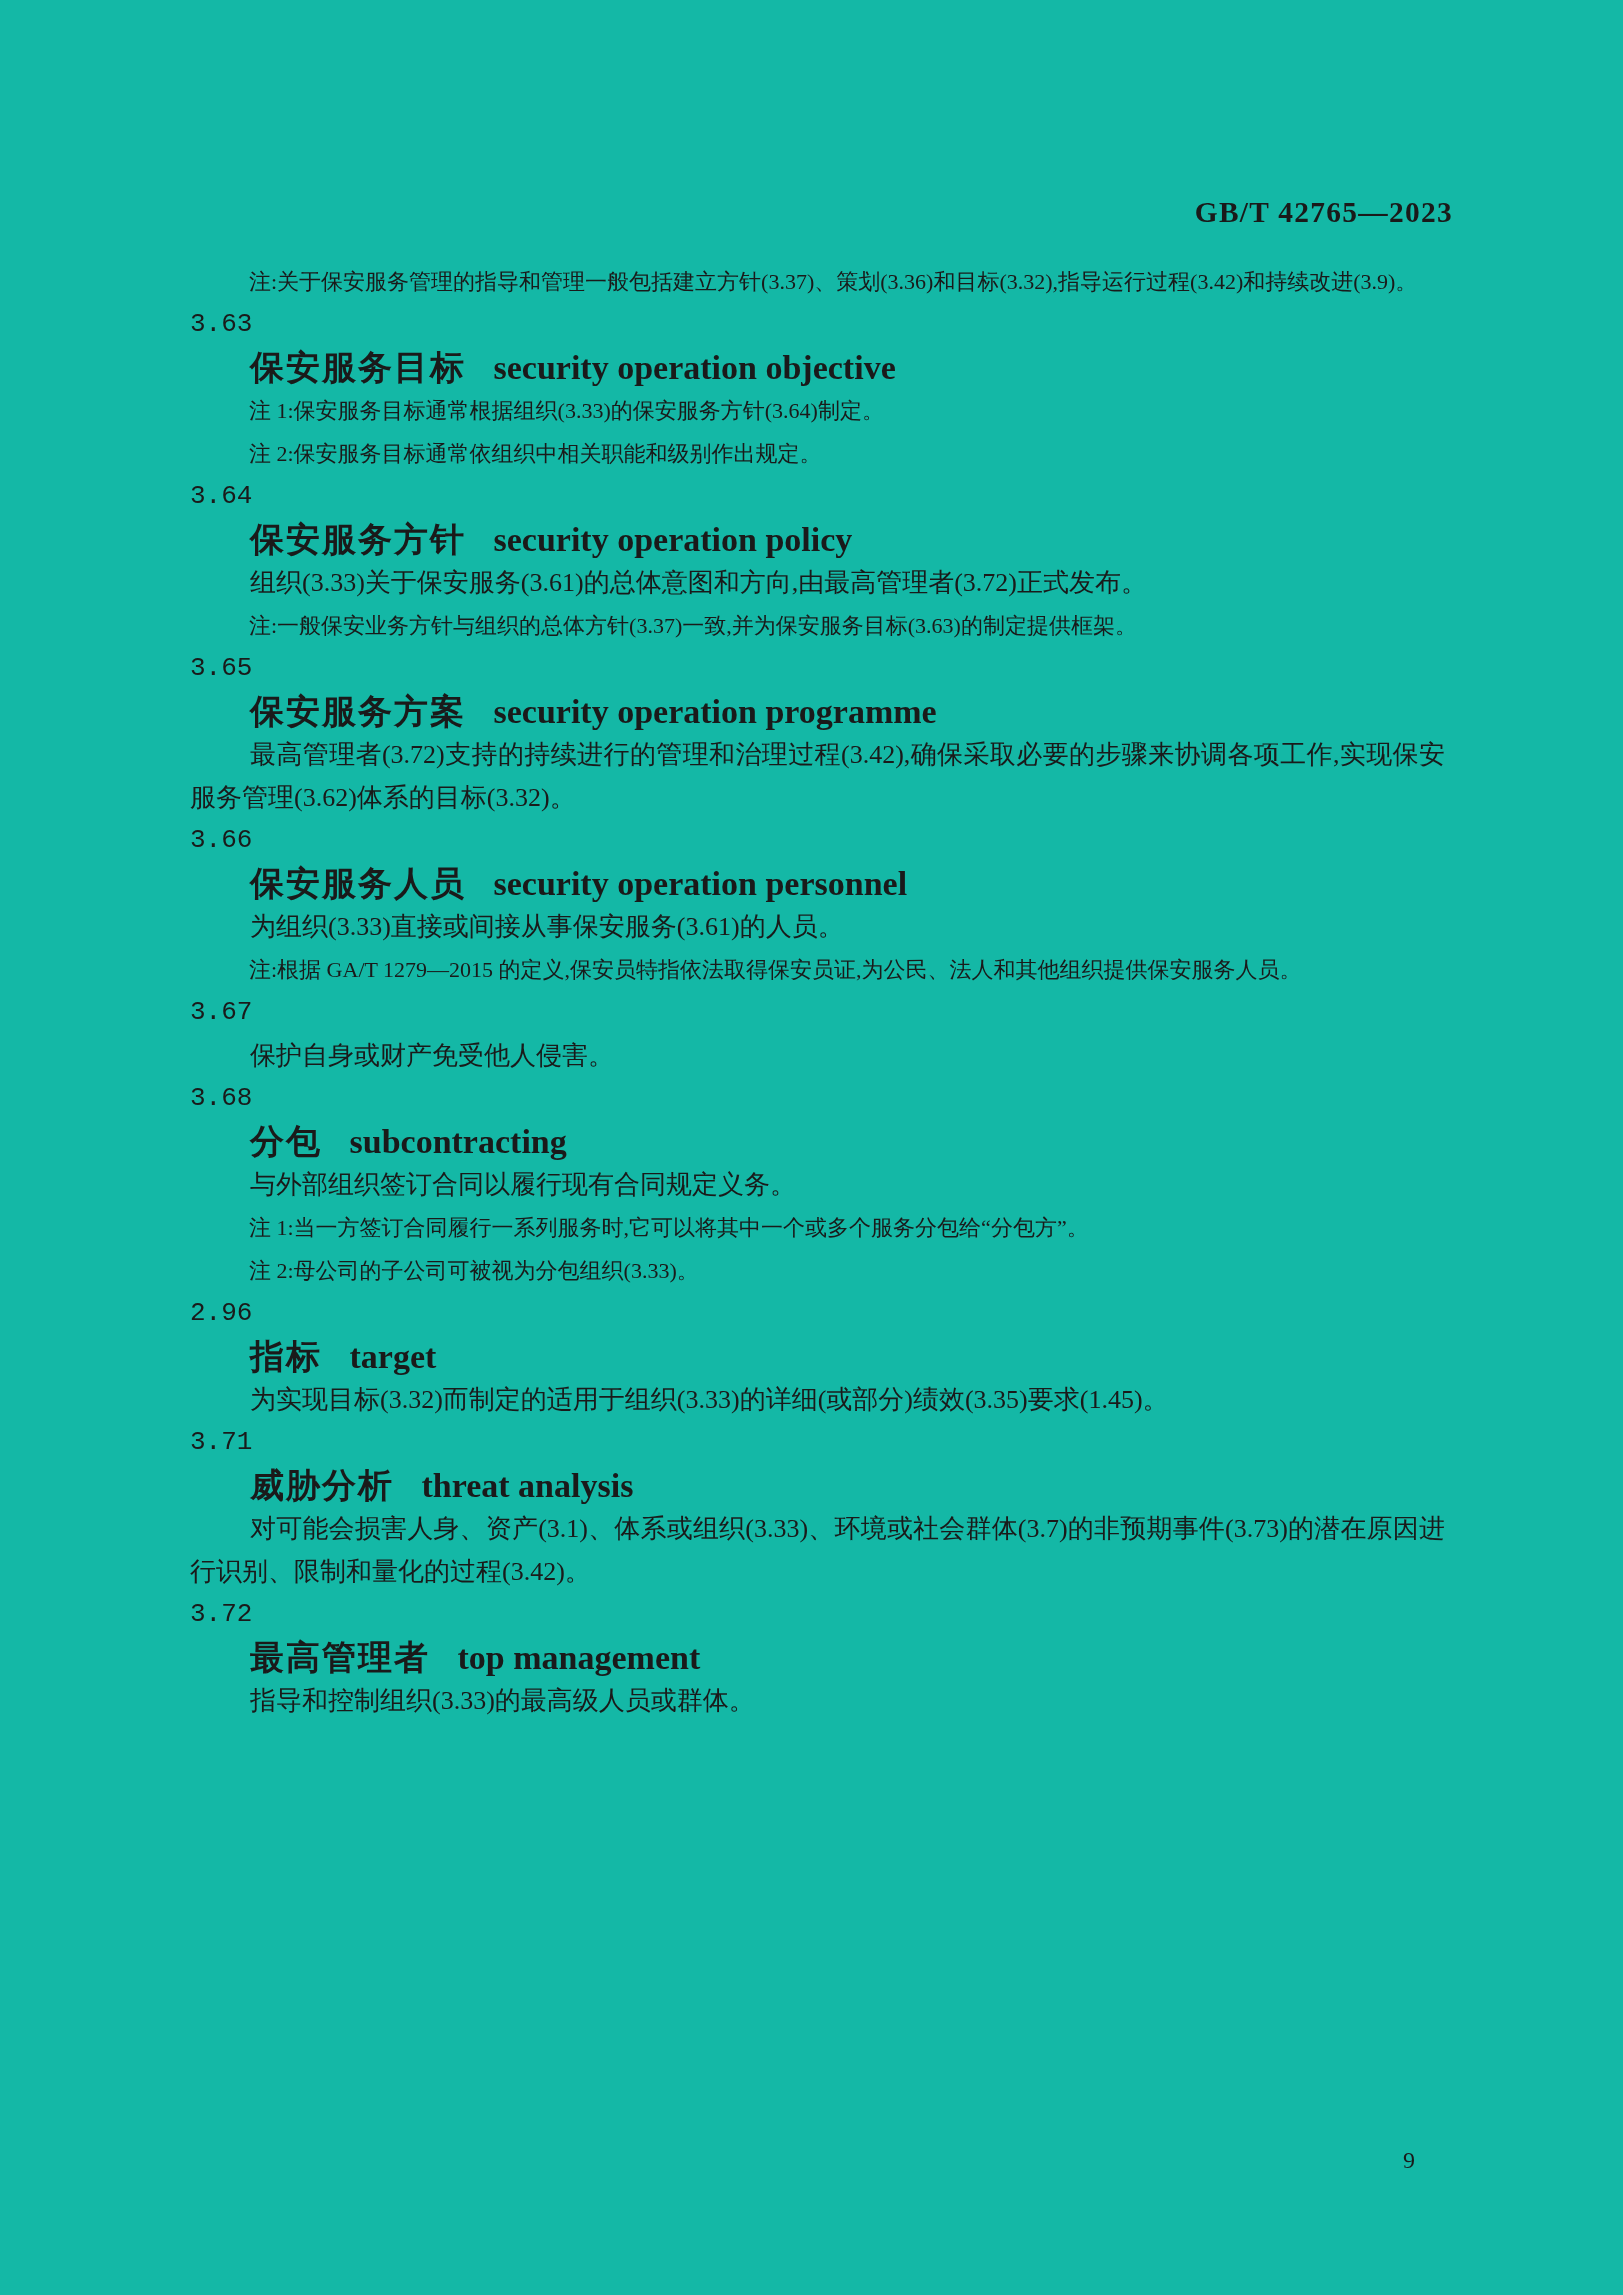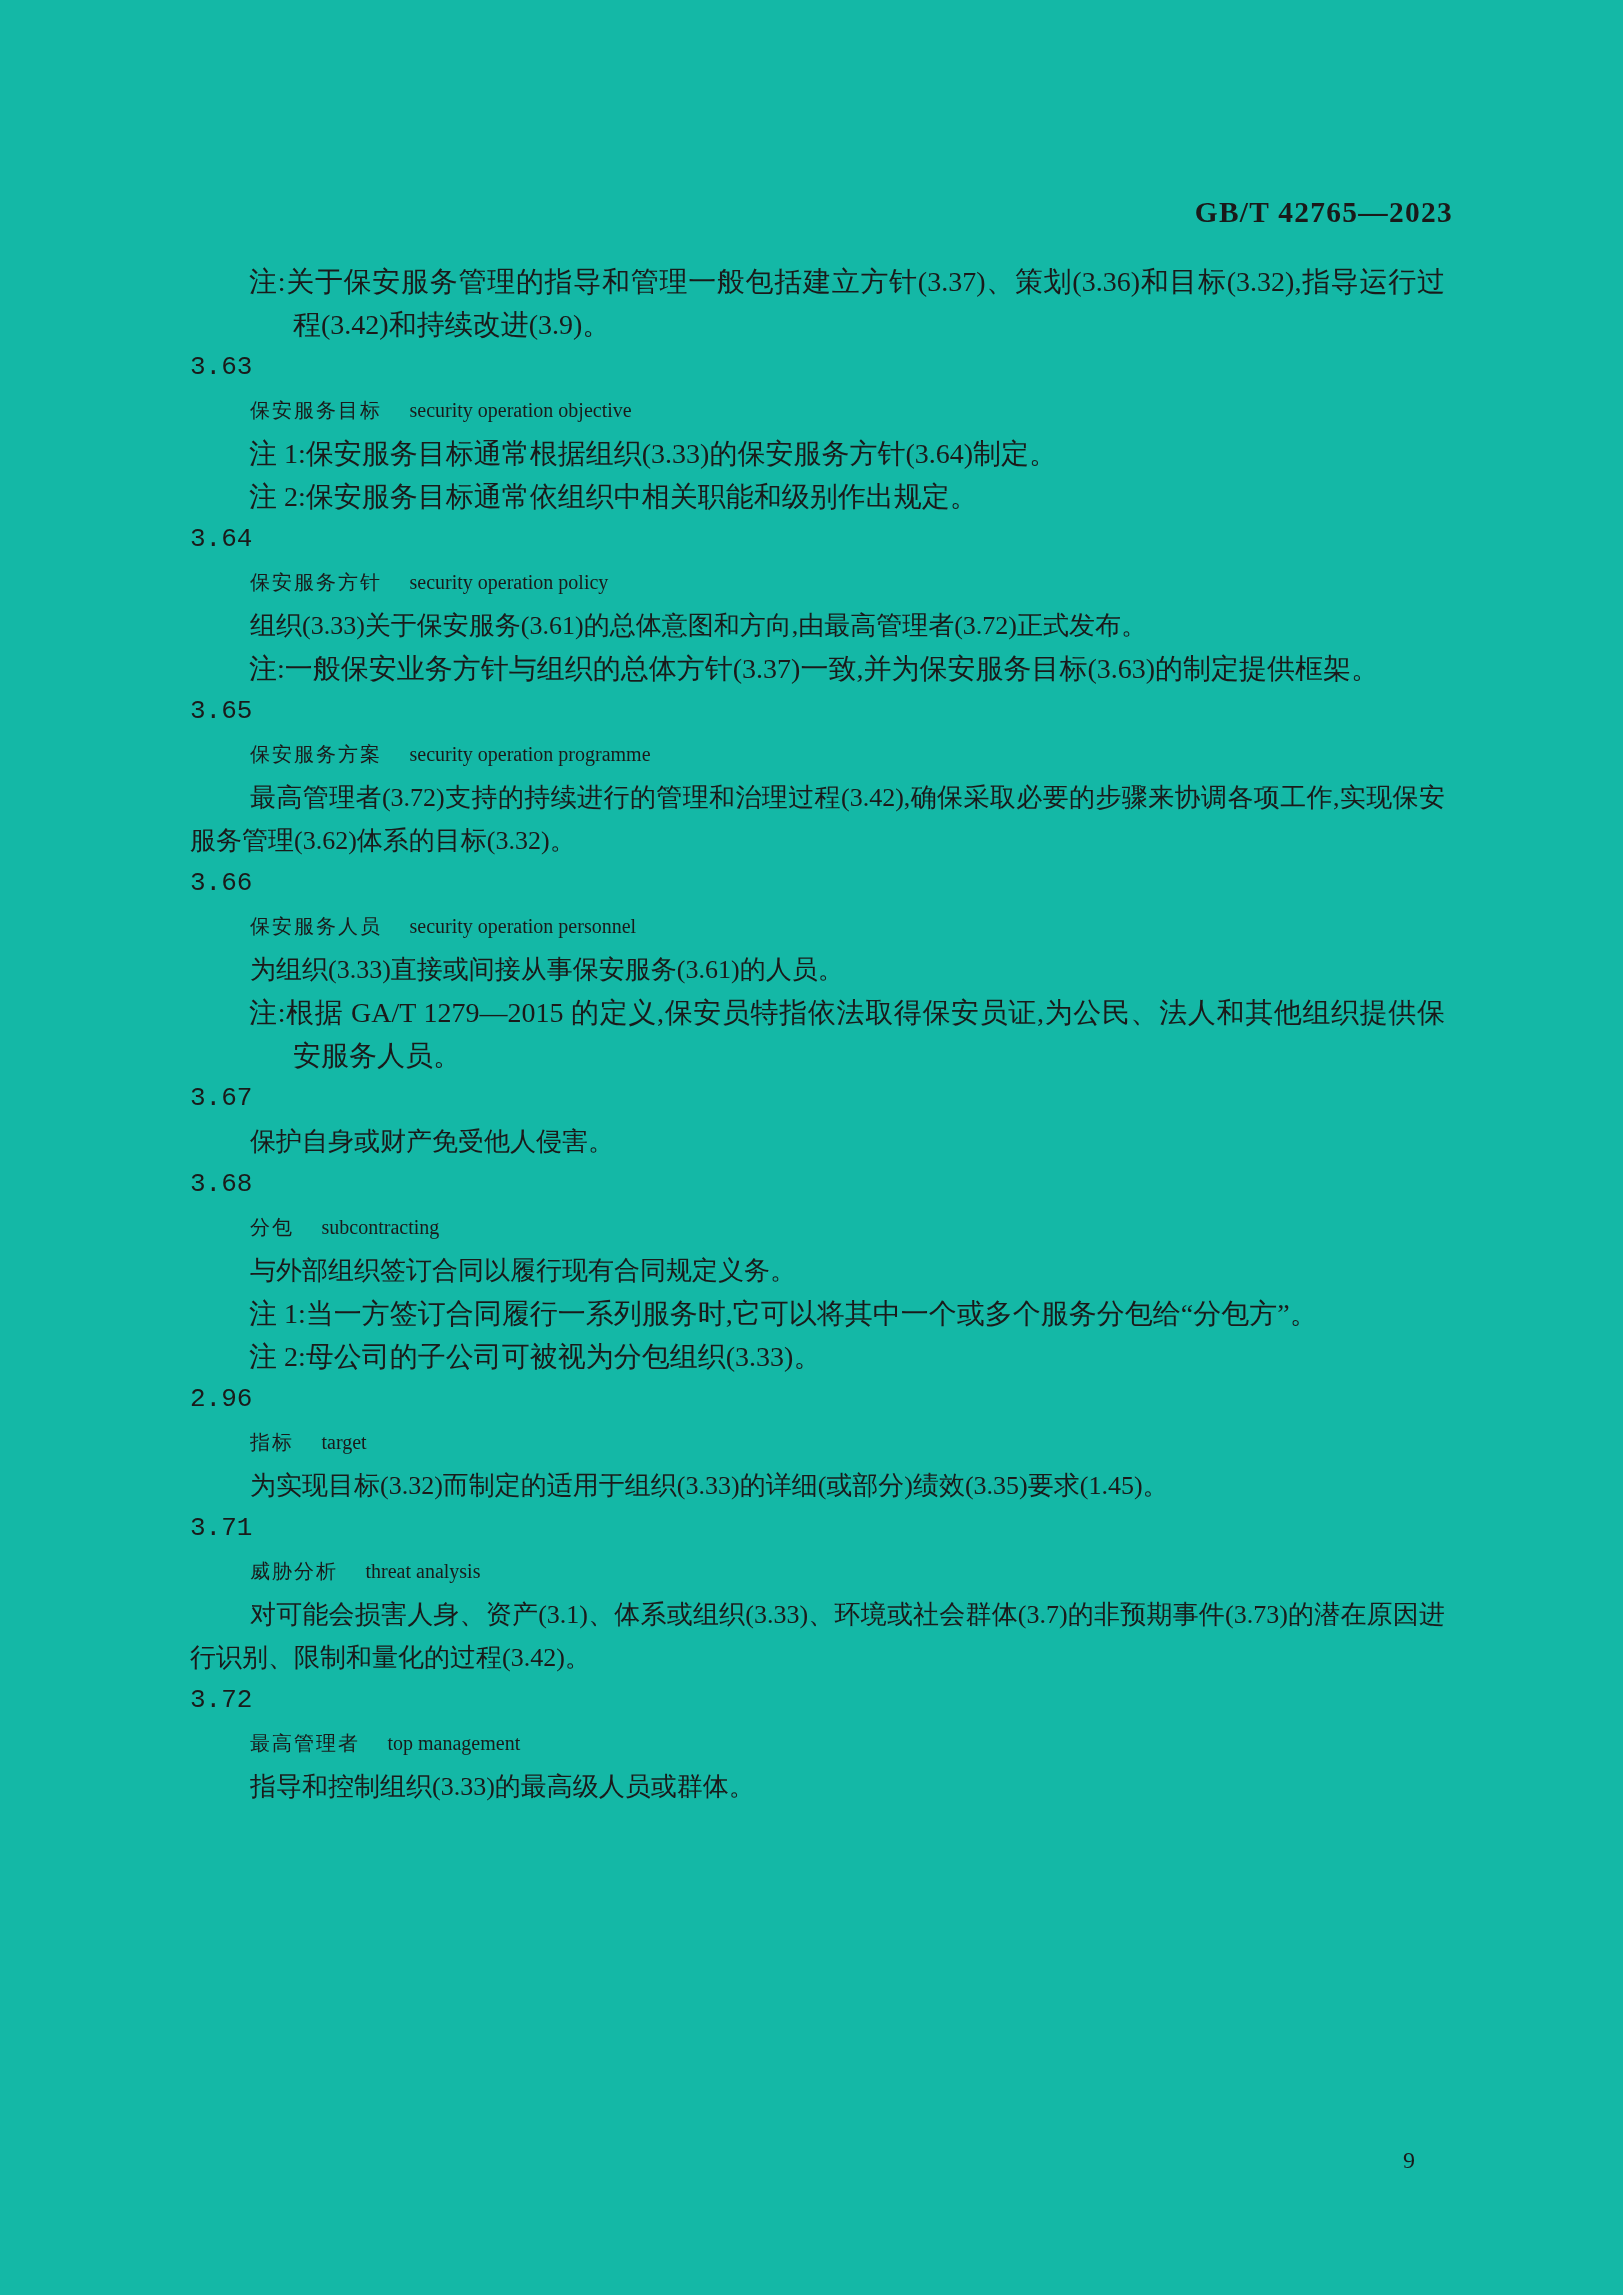--- a/index.html
+++ b/index.html
@@ -29,36 +29,36 @@
   }
   .content {
     position: absolute;
     top: 260px;
     left: 190px;
     right: 178px;
   }
   .content p { margin: 0; }
 
   .note {
-    font-size: 28px;
+    font-size: 22px;
     line-height: 43px;
     padding-left: 103px;
     text-indent: -44px;
     text-align: justify;
   }
   .clause-number {
     font-family: Liberation Mono, monospace;
     font-size: 26px;
     line-height: 43px;
   }
   .term-heading {
-    font-size: 20px;
+    font-size: 34px;
     line-height: 43px;
     padding-left: 60px;
-    font-weight: 400;
+    font-weight: 700;
     white-space: nowrap;
   }
   .term-zh {
     font-family: "Liberation Sans", "DejaVu Sans", sans-serif;
     margin-right: 27.5px;
     letter-spacing: 2px;
   }
   .term-en {
     font-family: "Liberation Serif", "DejaVu Serif", serif;
   }

